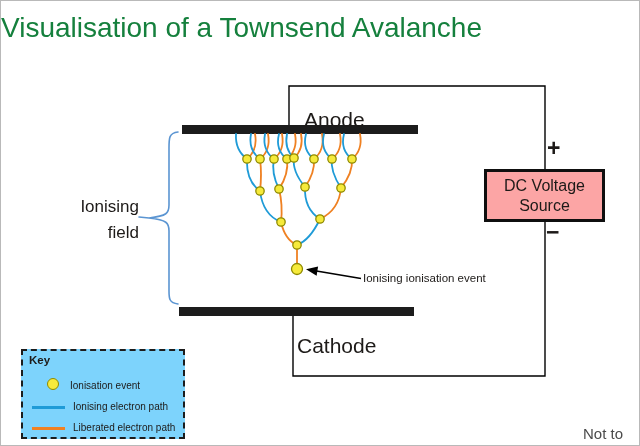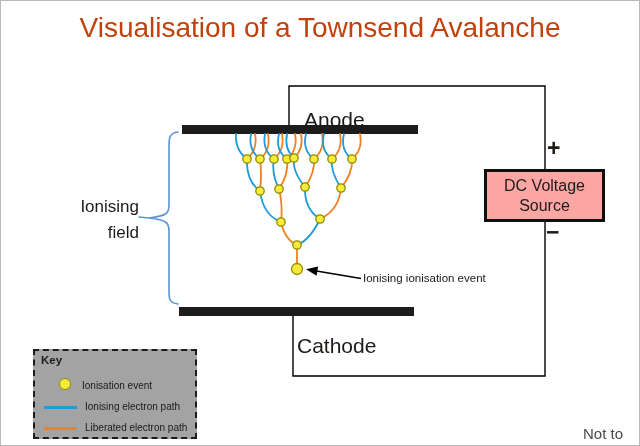--- a/index.html
+++ b/index.html
@@ -1,35 +1,35 @@
 <!DOCTYPE html>
 <html><head>
 <meta charset="utf-8">
 <style>
   html,body{margin:0;padding:0;background:#e8e8e8;}
   .page{position:relative;width:640px;height:446px;background:#ffffff;
         border:1px solid #b9b9b9;box-sizing:border-box;overflow:hidden;
         font-family:"Liberation Sans",sans-serif;color:#1d1a18;}
   #diagram-svg{position:absolute;left:0;top:0;}
-  .title{position:absolute;top:11px;left:0;width:100%;text-align:center;
-         font-size:28px;letter-spacing:0;color:#c2410c;}
+  .title{position:absolute;top:11px;left:0;width:100%;text-align:left;
+         font-size:28px;letter-spacing:0;color:#15803d;}
   .electrode-label{position:absolute;font-size:21px;margin-top:15px;}
   .anode-label{left:303px;top:92px;}
   .cathode-label{left:296px;top:318px;}
   .efield{position:absolute;left:40px;top:193px;width:98px;text-align:right;
           font-size:17px;line-height:26px;}
   .dcbox{position:absolute;left:483px;top:168px;width:121px;height:53px;
          border:3px solid #0f0f0f;box-sizing:border-box;background:#fca5a5;
          display:flex;flex-direction:column;justify-content:center;align-items:center;
          font-size:16px;line-height:20px;text-align:center;}
   .plus{position:absolute;left:546px;top:134px;font-size:23px;font-weight:bold;}
   .minus{position:absolute;left:545px;top:218px;font-size:23px;font-weight:bold;}
   .annot{position:absolute;left:362px;top:271px;font-size:11.5px;}
-  .keybox{position:absolute;left:32px;top:348px;width:164px;height:90px;
-          border:2px dashed #1c1c1c;box-sizing:border-box;background:#a3a3a3;}
+  .keybox{position:absolute;left:20px;top:348px;width:164px;height:90px;
+          border:2px dashed #1c1c1c;box-sizing:border-box;background:#7dd3fc;}
   .keytitle{position:absolute;left:6px;top:3px;font-size:11.5px;font-weight:bold;}
   .kswatch-circle{position:absolute;left:24px;top:27px;width:10px;height:10px;
           border-radius:50%;border:1.5px solid #8f8a00;}
   .klabel{position:absolute;font-size:10px;white-space:nowrap;}
   .k1{left:47px;top:29px;}
   .k2{left:50px;top:50px;}
   .k3{left:50px;top:71px;}
   .sline{position:absolute;width:33px;height:2.5px;}
   .sline-blue{left:9px;top:55px;}
   .sline-orange{left:9px;top:76px;}

